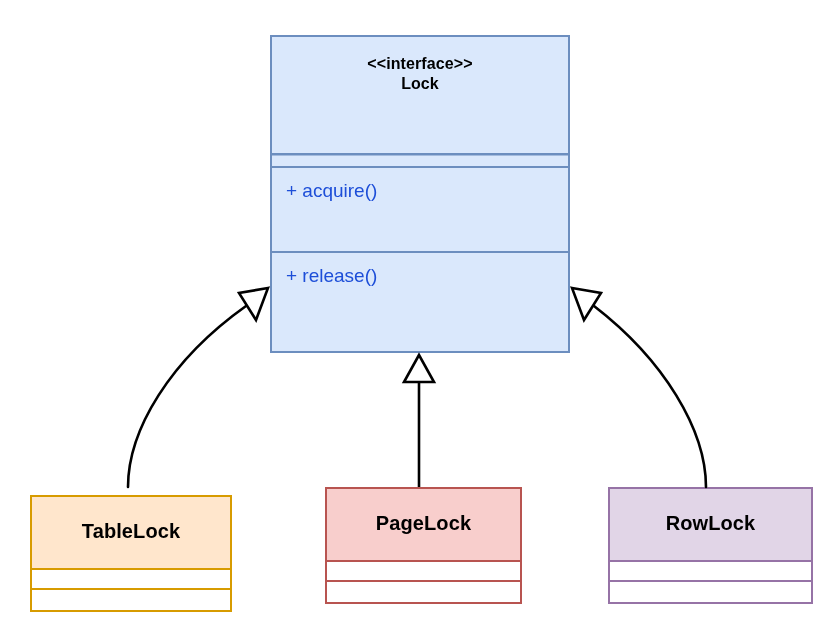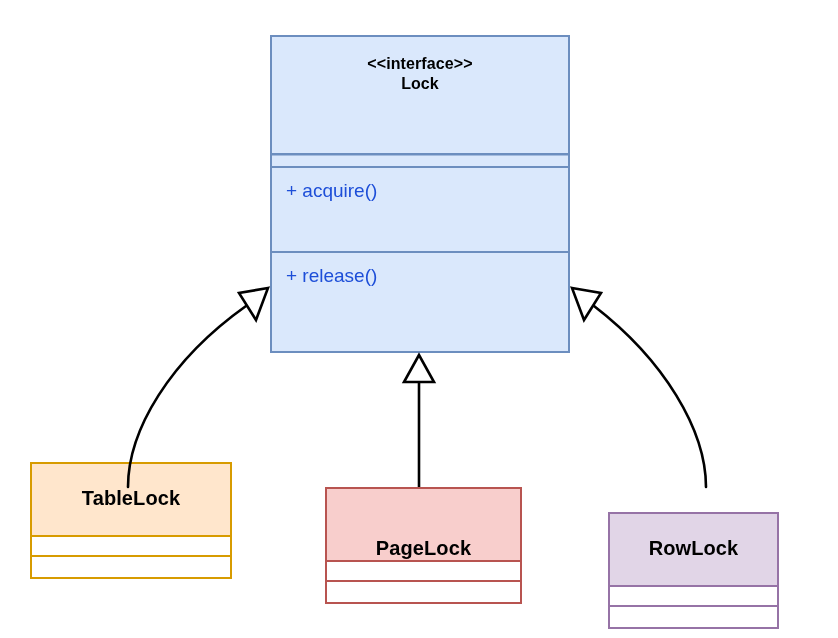--- a/index.html
+++ b/index.html
@@ -101,41 +101,41 @@
     height: 20px;
     background: #ffffff;
   }
   .sub-row-last {
     flex: 1 1 auto;
     background: #ffffff;
   }
 
   #tablelock-box {
     left: 30px;
-    top: 462px;
+    top: 495px;
     background: #d946ef;
     border-color: #d79b00;
   }
   #tablelock-box .sub-title { border-bottom: 2px solid #d79b00; }
   #tablelock-box .sub-row   { border-bottom: 2px solid #d79b00; }
 
   #pagelock-box {
     left: 325px;
     top: 487px;
     width: 197px;
     background: #f8cecc;
     border-color: #b85450;
   }
-  #pagelock-box .sub-title { border-bottom: 2px solid #b85450; justify-content: flex-end; }
+  #pagelock-box .sub-title { border-bottom: 2px solid #b85450; }
   #pagelock-box .sub-row   { border-bottom: 2px solid #b85450; }
 
   #rowlock-box {
     left: 608px;
-    top: 512px;
-    width: 171px;
+    top: 487px;
+    width: 205px;
     background: #e1d5e7;
     border-color: #9673a6;
   }
   #rowlock-box .sub-title { border-bottom: 2px solid #9673a6; }
   #rowlock-box .sub-row   { border-bottom: 2px solid #9673a6; }
 
   
   #connectors {
     position: absolute;
     left: 0;

